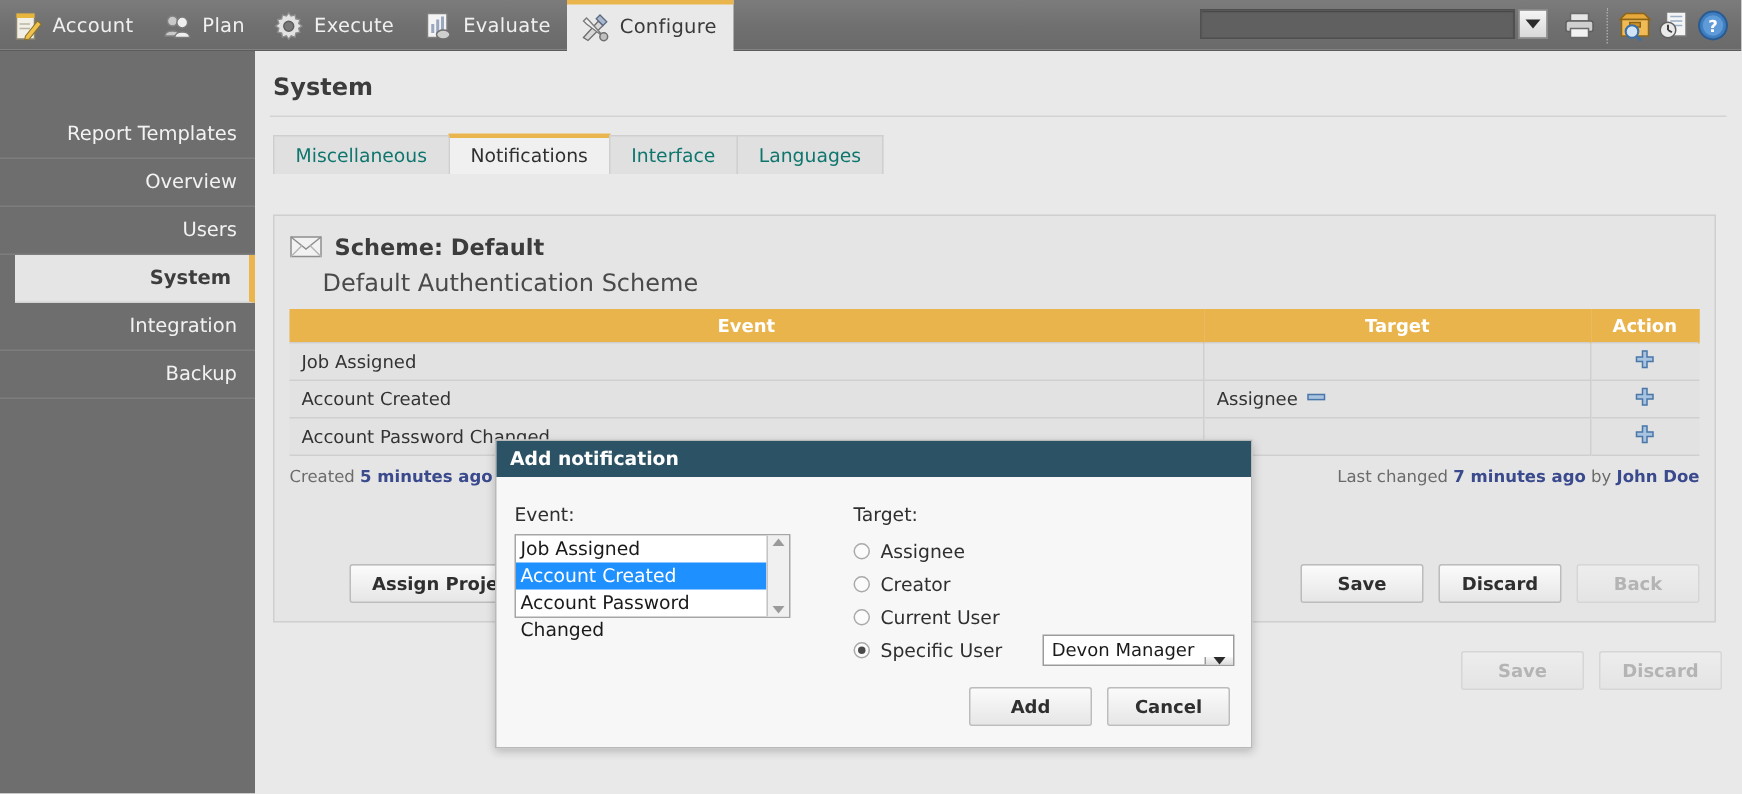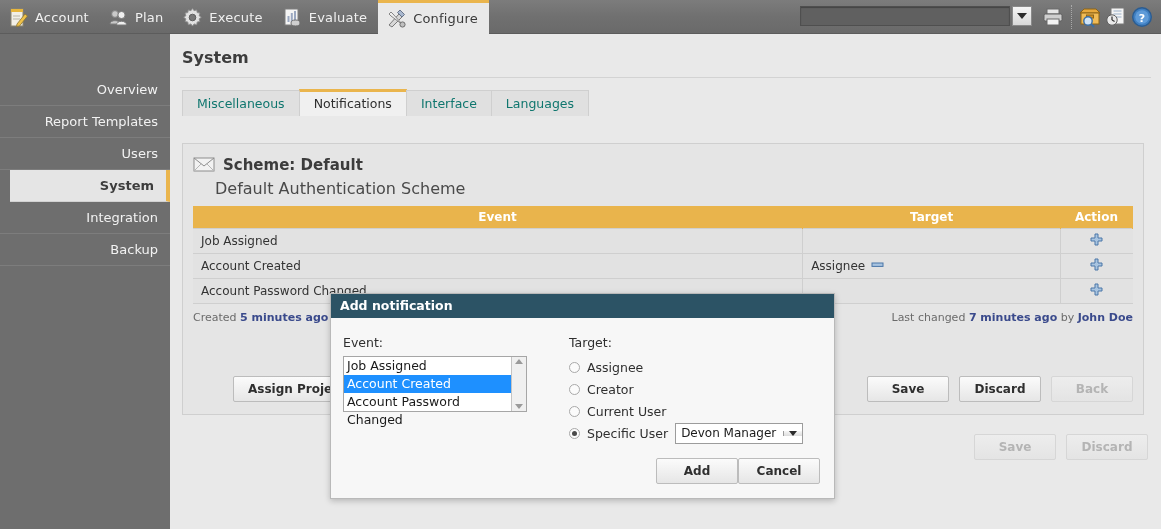--- a/index.html
+++ b/index.html
@@ -210,34 +210,34 @@
   .radio {
     width: 11px; height: 11px; border-radius: 50%;
     border: 1px solid #a9a9a9; background: #fbfbfb;
     display: flex; align-items: center; justify-content: center;
   }
   .radio .dot { width: 5px; height: 5px; border-radius: 50%; background: #4a4a4a; display: none; }
   .radio.checked .dot { display: block; }
   .radio-label { font-size: 12.5px; color: #2f2f2f; }
 
   #user-select {
-    display: inline-flex; align-items: center;
-    width: 128px; height: 21px; margin-left: 0;
+    display: inline-flex; align-items: flex-end;
+    width: 128px; height: 21px; margin-left: 20px;
     border: 1px solid #9c9c9c; background: #fff;
   }
   #user-select .val { flex: 1; font-size: 12px; color: #1a1a1a; line-height: 19px; padding-left: 5px; }
   #user-select .arrowbox {
     width: 19px; background: linear-gradient(to bottom,#f7f7f7,#dcdcdc);
     border-left: 1px solid #9c9c9c; display:flex;align-items:center;justify-content:center;
   }
   .caret-sm { width:0;height:0;border-left:4px solid transparent;border-right:4px solid transparent;border-top:5px solid #2b2b2b; }
 
   #modal-buttons {
     position: absolute; right: 14px; bottom: 14px;
-    display: flex; 
+    display: flex; gap: 10px;
   }
   .btn.plain { font-weight: bold; }
 </style>
 </head>
 <body>
 
 <div id="topbar">
 
   <div class="navtab">
     <span class="navicon">
@@ -351,24 +351,24 @@
         <circle cx="11" cy="11" r="9.3" fill="#3f7fc1" stroke="#2b5c91" stroke-width="1.4"></circle>
         <circle cx="11" cy="11" r="6.8" fill="#5f9bd8"></circle>
         <text x="11" y="15.6" font-size="11" font-weight="bold" fill="#ffffff" text-anchor="middle" font-family="DejaVu Sans, sans-serif">?</text>
       </svg>
     </span>
   </div>
 </div>
 
 <div id="sidebar">
   <div class="side-item">
+    <span>Report Templates</span>
+  </div>
+  <div class="side-item">
     <span>Overview</span>
-  </div>
-  <div class="side-item">
-    <span>Report Templates</span>
   </div>
   <div class="side-item">
     <span>Users</span>
   </div>
   <div class="side-item selected">
     <span>System</span>
   </div>
   <div class="side-item">
     <span>Integration</span>
   </div>

